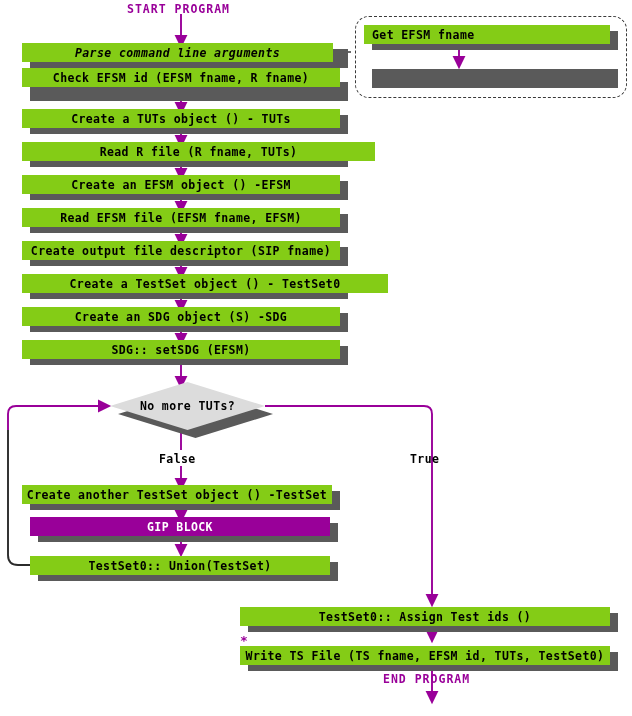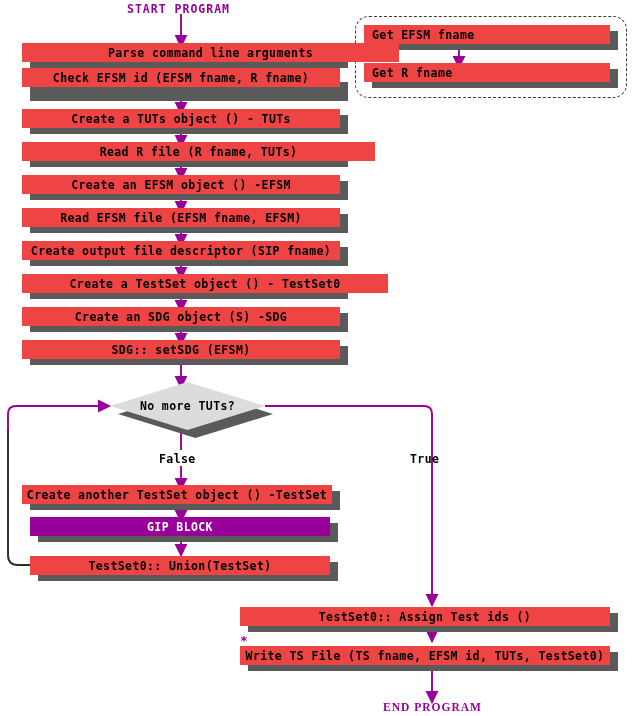--- a/index.html
+++ b/index.html
@@ -14,21 +14,21 @@
     position: relative;
     width: 632px;
     height: 716px;
     background: #ffffff;
     overflow: hidden;
   }
   
   .proc {
     position: absolute;
     box-sizing: border-box;
-    background: #ef4444;
+    background: #84cc16;
     color: #000000;
     font-family: "DejaVu Sans Mono", "Liberation Mono", monospace;
     font-size: 11.5px;
     font-weight: bold;
     letter-spacing: 0.4px;
     display: flex;
     align-items: center;
     justify-content: center;
     height: 19px;
     white-space: nowrap;
@@ -159,21 +159,21 @@
     </g>
   </svg>
 
   <div class="dashed-group" style="left:355px; top:16px; width:272px; height:82px;"></div>
 
   <svg class="wires" viewBox="0 0 632 716">
     <line x1="340" y1="52" x2="354" y2="52" stroke="#3a3a3a" stroke-width="1.6" stroke-dasharray="4 3"></line>
   </svg>
 
   <div class="shadow" style="left:30px; top:49px; width:318px; height:19px;"></div>
-  <div class="proc" style="left:22px; top:43px; width:377px;">Parse command line arguments</div>
+  <div class="proc" style="left:22px; top:43px; width:311px;font-style:italic;">Parse command line arguments</div>
 
   <div class="shadow" style="left:30px; top:82px; width:318px; height:19px;"></div>
   <div class="proc" style="left:22px; top:68px; width:318px;">Check EFSM id (EFSM fname, R fname)</div>
 
   <div class="shadow" style="left:30px; top:115px; width:318px; height:19px;"></div>
   <div class="proc" style="left:22px; top:109px; width:318px;">Create a TUTs object () - TUTs</div>
 
   <div class="shadow" style="left:30px; top:148px; width:318px; height:19px;"></div>
   <div class="proc" style="left:22px; top:142px; width:353px;">Read R file (R fname, TUTs)</div>
 
@@ -192,21 +192,20 @@
   <div class="shadow" style="left:30px; top:313px; width:318px; height:19px;"></div>
   <div class="proc" style="left:22px; top:307px; width:318px;">Create an SDG object (S) -SDG</div>
 
   <div class="shadow" style="left:30px; top:346px; width:318px; height:19px;"></div>
   <div class="proc" style="left:22px; top:340px; width:318px;">SDG:: setSDG (EFSM)</div>
 
   <div class="shadow" style="left:372px; top:31px; width:246px; height:19px;"></div>
   <div class="proc left-align" style="left:364px; top:25px; width:246px;">Get EFSM fname</div>
 
   <div class="shadow" style="left:372px; top:69px; width:246px; height:19px;"></div>
-  <div class="proc left-align" style="left:364px; top:63px; width:246px;">Get R fname</div>
 
   <div class="diamond-shadow" style="left:118px; top:390px; width:155px; height:48px;"></div>
   <div class="diamond" style="left:110px; top:382px; width:155px; height:48px;">No more TUTs?</div>
 
   <div class="edge-label" style="left:159px; top:452px;">False</div>
   <div class="edge-label" style="left:410px; top:452px;">True</div>
 
   <div class="shadow" style="left:30px; top:491px; width:310px; height:19px;"></div>
   <div class="proc" style="left:22px; top:485px; width:310px;">Create another TestSet object () -TestSet</div>
 
@@ -217,15 +216,15 @@
   <div class="proc" style="left:30px; top:556px; width:300px;">TestSet0:: Union(TestSet)</div>
 
   <div class="shadow" style="left:248px; top:613px; width:370px; height:19px;"></div>
   <div class="proc" style="left:240px; top:607px; width:370px;">TestSet0:: Assign Test ids ()</div>
 
   <div class="shadow" style="left:248px; top:652px; width:370px; height:19px;"></div>
   <div class="proc" style="left:240px; top:646px; width:370px;">Write TS File (TS fname, EFSM id, TUTs, TestSet0)</div>
   <div class="star" style="left:240px; top:633px;">*</div>
 
   <div class="term" style="left:127px; top:2px;">START PROGRAM</div>
-  <div class="term" style="left:383px; top:701px;font-family:Liberation Serif, serif;">END PROGRAM</div>
+  <div class="term" style="left:383px; top:672px;">END PROGRAM</div>
 
 </div>
 
 </body></html>

